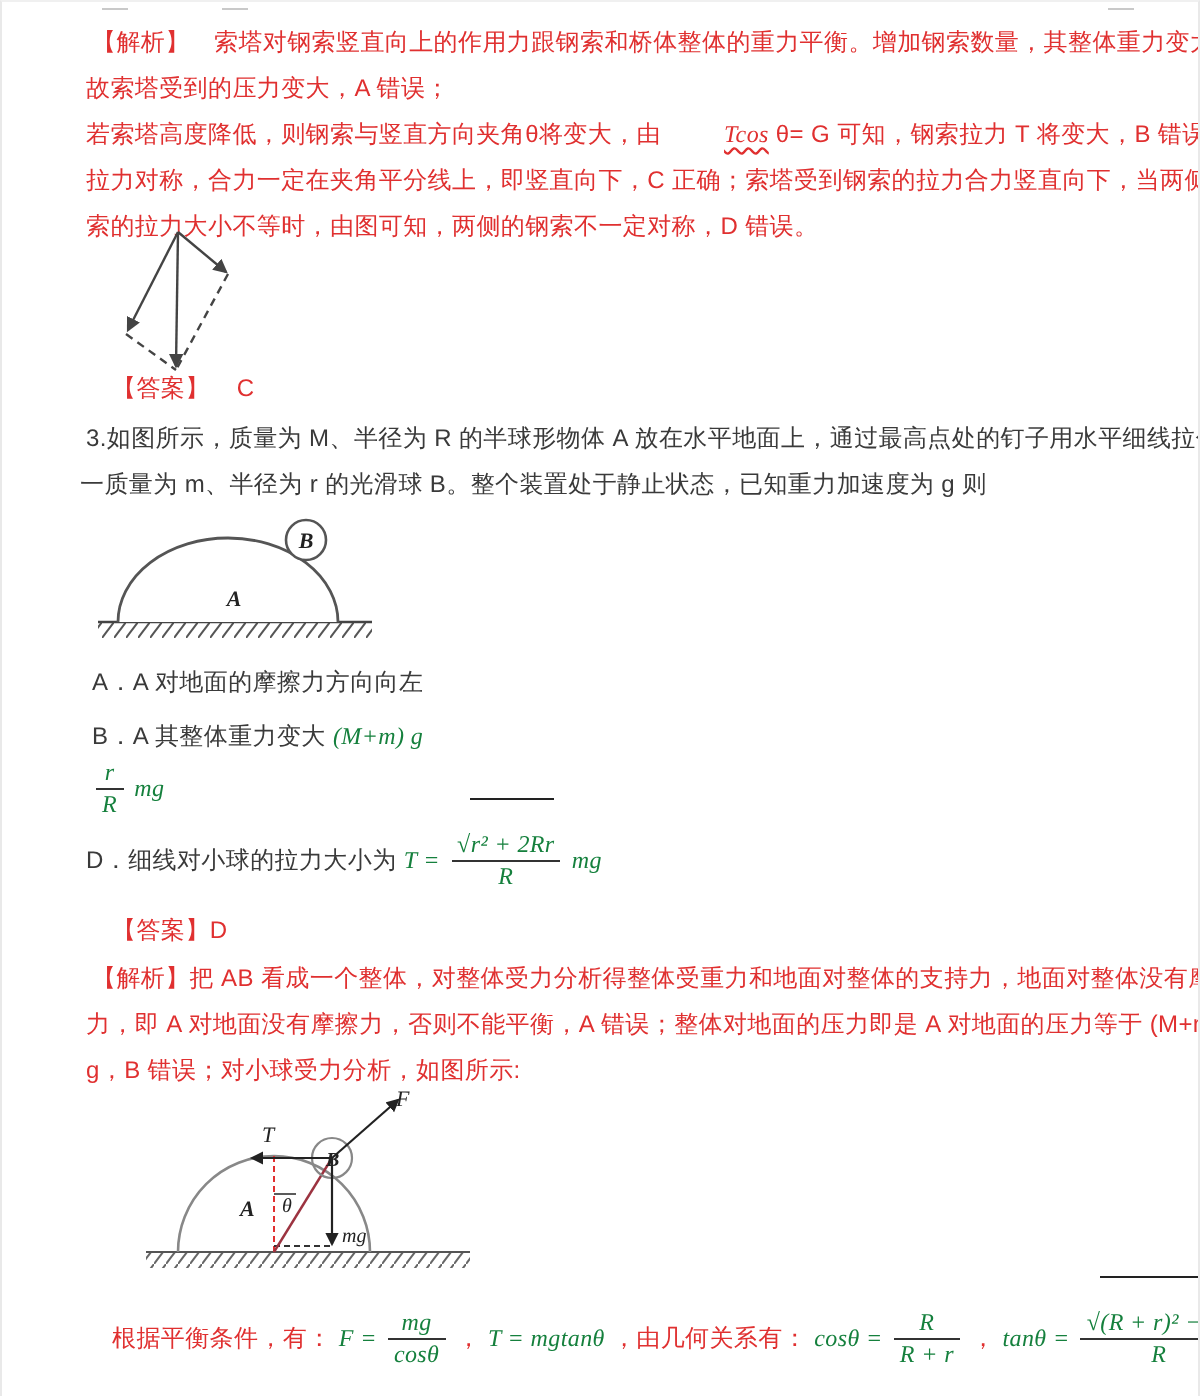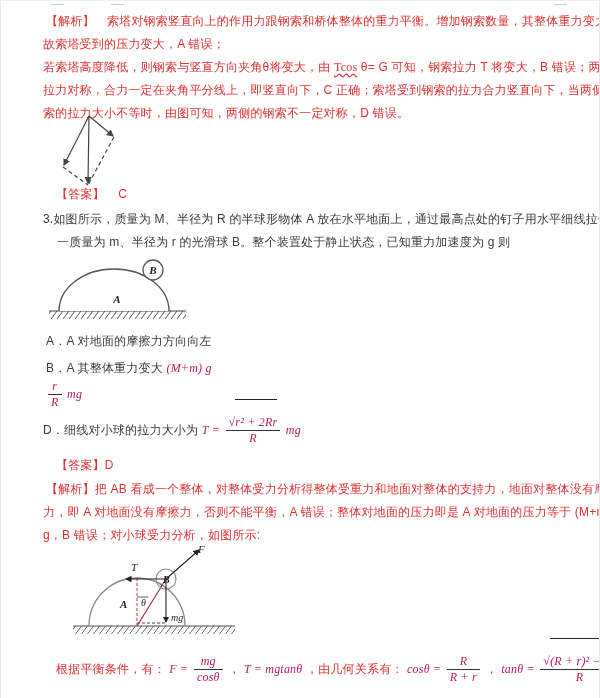--- a/index.html
+++ b/index.html
@@ -6,22 +6,22 @@
   #page{
     position:relative;width:600px;height:698px;background:#ffffff;
     font-family:"Liberation Sans","DejaVu Sans",sans-serif;
     font-size:12px;color:#3a3a3a;overflow:hidden;
     border-left:1px solid #e9e9e9;border-right:1px solid #e9e9e9;border-top:1px solid #f0f0f0;
     box-sizing:border-box;
   }
   .line{position:absolute;white-space:nowrap;letter-spacing:0.2px;line-height:18px;}
   .red{color:#e03030;}
   .blk{color:#3a3a3a;}
-  .wavy{text-decoration:underline wavy #e03030;text-underline-offset:2px;font-family:"Liberation Serif",serif;}
-  .f{font-family:"Liberation Serif","DejaVu Serif",serif;font-style:italic;color:#be185d;}
+  .wavy{text-decoration:underline wavy #e03030;text-underline-offset:2px;font-family:"Liberation Serif",serif;font-style:italic;margin-left:28px;}
+  .f{font-family:"Liberation Serif","DejaVu Serif",serif;font-style:italic;color:#15803d;}
   .frac{display:inline-block;vertical-align:middle;text-align:center;line-height:1.1;margin:0 2px;}
   .frac .num{display:block;padding:0 3px 1px 3px;border-bottom:1px solid #333;}
   .frac .den{display:block;padding:1px 3px 0 3px;}
   .sq{font-style:normal;}
   .ol{border-top:1px solid #222;padding-top:15px;}
   .mark{position:absolute;height:1px;width:13px;background:#c9c9c9;}
   svg text{font-family:"Liberation Serif","DejaVu Serif",serif;}
 </style>
 </head>
 <body>
@@ -52,21 +52,21 @@
       <line x1="59" y1="28" x2="33" y2="76" stroke-dasharray="4 3"></line>
     </g>
   </svg>
 
   <div class="line red" style="left:55px;top:184px;">
     <span>【答案】</span>
     <span style="margin-left:10px;">C</span>
   </div>
 
   <div class="line blk" style="left:42px;top:209px;">3.如图所示，质量为 M、半径为 R 的半球形物体 A 放在水平地面上，通过最高点处的钉子用水平细线拉住</div>
-  <div class="line blk" style="left:56px;top:232px;">一质量为 m、半径为 r 的光滑球 B。整个装置处于静止状态，已知重力加速度为 g 则</div>
+  <div class="line blk" style="left:39px;top:232px;">一质量为 m、半径为 r 的光滑球 B。整个装置处于静止状态，已知重力加速度为 g 则</div>
 
   <svg style="position:absolute;left:44px;top:254px;" width="152" height="66" viewBox="0 0 152 66">
     <defs>
       <pattern id="hatch1" width="6" height="8" patternUnits="userSpaceOnUse">
         <line x1="0" y1="8" x2="6" y2="0" stroke="#555" stroke-width="1"></line>
       </pattern>
     </defs>
     <rect x="4" y="56" width="137" height="8" fill="url(#hatch1)"></rect>
     <line x1="4" y1="56" x2="141" y2="56" stroke="#444" stroke-width="1.2"></line>
     <path d="M 14 56 A 55 42 0 0 1 124 56" fill="#ffffff" stroke="#555" stroke-width="1.4"></path>

